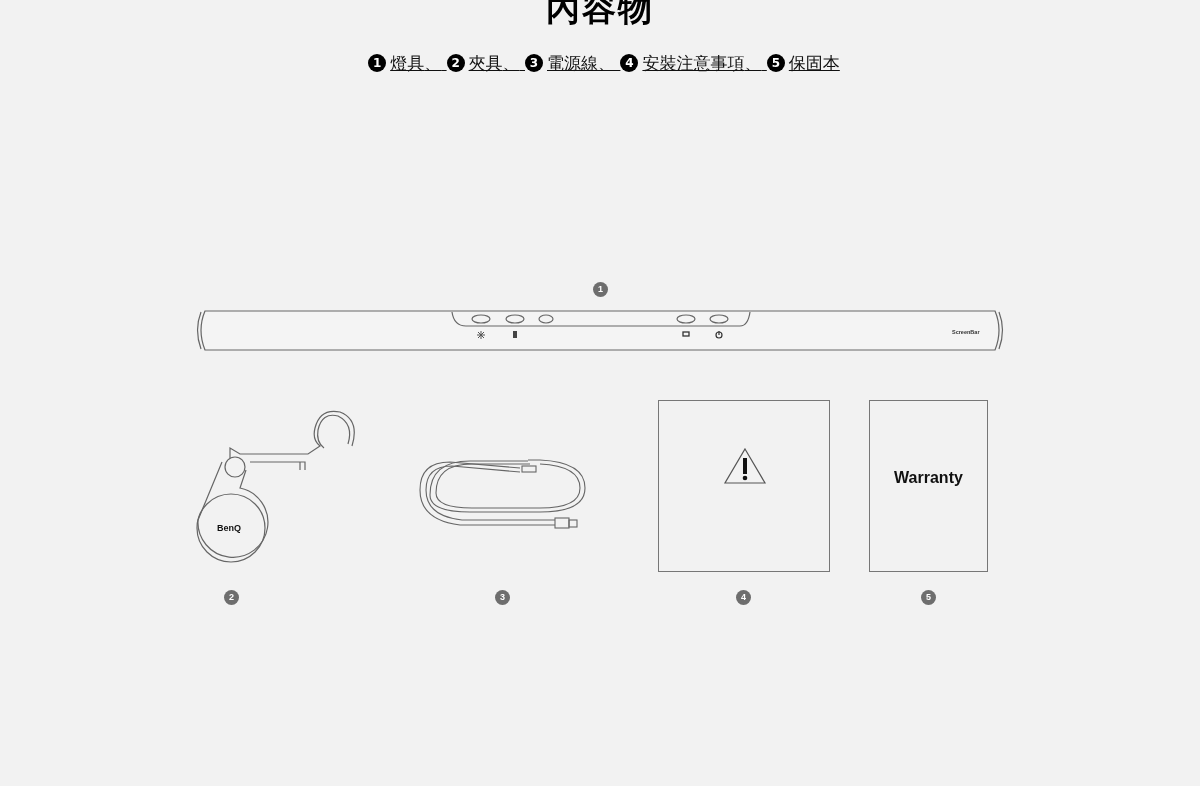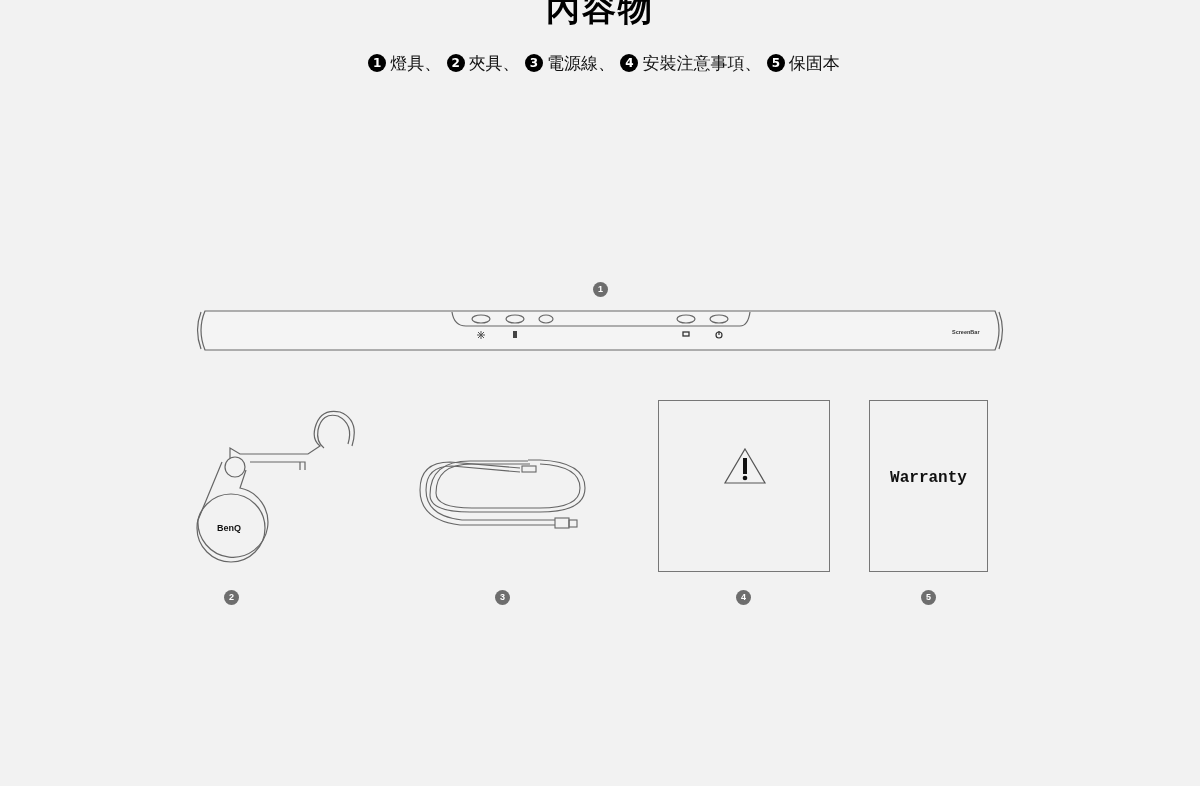--- a/index.html
+++ b/index.html
@@ -1,23 +1,23 @@
 <!DOCTYPE html>
 <html><head>
 <meta charset="utf-8">
 <style>
   html,body{margin:0;padding:0;}
   body{width:1200px;height:786px;background:#f2f2f2;position:relative;overflow:hidden;font-family:"DejaVu Sans",sans-serif;color:#111;}
   .title{position:absolute;left:0;right:0;top:-14px;text-align:center;font-size:34px;font-weight:bold;letter-spacing:2px;color:#000;}
-  .subtitle{position:absolute;left:8px;right:0;top:52px;text-align:center;font-size:17px;color:#111;}
+  .subtitle{position:absolute;left:8px;right:0;top:52px;text-align:center;font-size:17px;color:#111;text-decoration:underline;}
   .subtitle .num{display:inline-block;width:18px;height:18px;border-radius:50%;background:#000;color:#fff;font-size:12px;font-weight:bold;line-height:18px;text-align:center;vertical-align:2px;margin:0 4px 0 0;}
   .badge{position:absolute;width:15px;height:15px;border-radius:50%;background:#6e6e6e;color:#fff;font-size:9px;line-height:15px;text-align:center;font-family:"Liberation Sans",sans-serif;font-weight:bold;}
   svg{position:absolute;overflow:visible;}
   .box{position:absolute;border:1.5px solid #777;box-sizing:border-box;background:#f2f2f2;}
-  .warranty{position:absolute;left:0;right:0;top:68px;text-align:center;font-size:16px;font-weight:bold;font-family:Liberation Mono, monospace;color:#111;}
+  .warranty{position:absolute;left:0;right:0;top:68px;text-align:center;font-size:16px;font-weight:bold;font-family:Liberation Sans, sans-serif;color:#111;}
 </style>
 </head>
 <body>
 
 <div class="title">內容物</div>
 
 <div class="subtitle">
   <span class="num">1</span><span>燈具</span><span>、</span>
   <span class="num">2</span><span>夾具</span><span>、</span>
   <span class="num">3</span><span>電源線</span><span>、</span>

